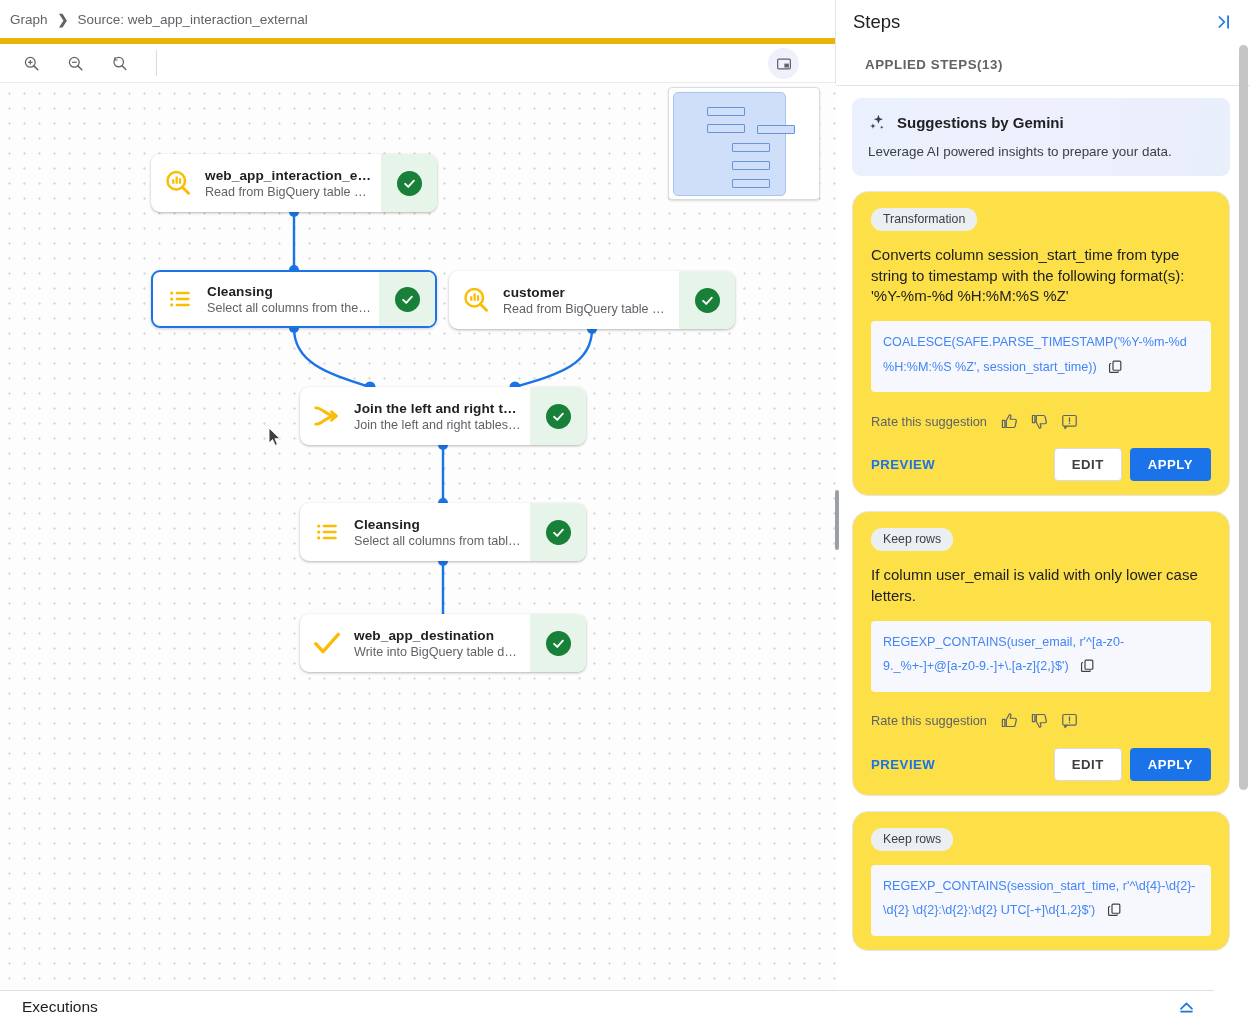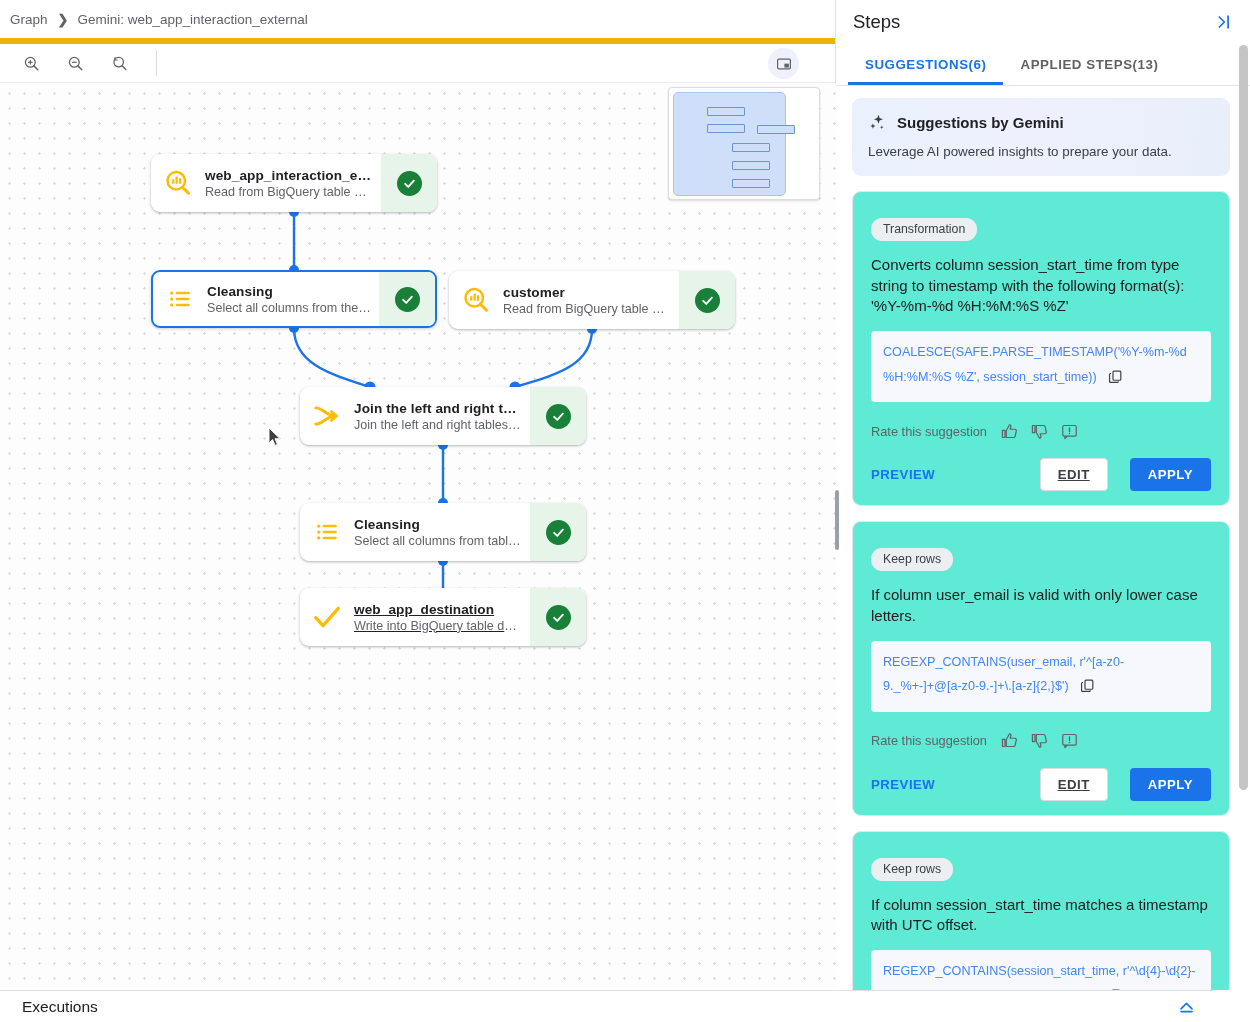--- a/index.html
+++ b/index.html
@@ -130,22 +130,22 @@
 
   .gemini-banner {
     margin: 12px 2px 0 2px; border-radius: 9px; padding: 15px 16px 17px 16px;
     background: linear-gradient(100deg, #eaf0fd 0%, #eef1fd 45%, #e9eefb 100%);
   }
   .gemini-title-row { display: flex; align-items: center; gap: 10px; }
   .gemini-title { font-size: 15px; font-weight: 700; color: #202124; }
   .gemini-sub { font-size: 13.4px; color: #3c4043; margin-top: 12px; }
 
   .sugg-card {
-    margin: 15px 2px 0 2px; border: 1px solid #e4e6e8; border-radius: 9px;
-    background: #5eead4; padding: 26px 18px 14px 18px;
+    margin: 15px 2px 0 2px; border: 1px solid #e4e6e8; border-radius: 16px;
+    background: #fde047; padding: 16px 18px 14px 18px;
   }
   .chip {
     display: inline-block; background: #eceff1; color: #3c4043;
     font-size: 12.3px; border-radius: 11px; padding: 4px 12px 5px 12px;
   }
   .sugg-desc { font-size: 15px; line-height: 1.38; color: #202124; margin-top: 14px; }
   .code-box {
     margin-top: 14px; background: #f6f8fd; border-radius: 4px;
     padding: 9px 12px 10px 12px; font-size: 12.6px; line-height: 1.95;
     color: #4285f4; position: relative; word-break: break-word;
@@ -155,21 +155,21 @@
   .rate-label { font-size: 12.8px; color: #5f6368; margin-right: 8px; }
   .rate-icon { width: 30px; height: 24px; display: flex; align-items: center; justify-content: center; cursor: pointer; }
   .act-row { display: flex; align-items: center; margin-top: 15px; }
   .preview-link {
     font-size: 13.2px; font-weight: 700; color: #1a73e8; letter-spacing: .5px; cursor: pointer;
   }
   .act-spacer { flex: 1 1 auto; }
   .btn-edit {
     font-size: 13.2px; font-weight: 700; letter-spacing: .5px; color: #3c4043;
     border: 1px solid #dadce0; background: #fff; border-radius: 4px;
-    padding: 8px 17px; cursor: pointer; margin-right: 22px; text-decoration: underline;
+    padding: 8px 17px; cursor: pointer; margin-right: 8px;
   }
   .btn-apply {
     font-size: 13.2px; font-weight: 700; letter-spacing: .5px; color: #fff;
     background: #1a73e8; border: none; border-radius: 4px;
     padding: 9px 18px; cursor: pointer;
   }
 
   .panel-scrollbar {
     position: absolute; right: 2px; top: 45px; width: 9px; height: 745px;
     background: #c5c5c5; border-radius: 5px; cursor: pointer;
@@ -192,21 +192,21 @@
 </head>
 <body>
 
 <div id="app">
 
   <div class="graph-pane">
 
     <div class="breadcrumb-bar">
       <span class="bc-item">Graph</span>
       <span class="bc-sep">❯</span>
-      <span class="bc-current">Gemini: web_app_interaction_external</span>
+      <span class="bc-current">Source: web_app_interaction_external</span>
     </div>
 
     <div class="graph-toolbar">
       <div class="tb-btn">
         <svg width="19" height="19" viewBox="0 0 24 24">
           <circle cx="10.5" cy="10.5" r="6.2" fill="none" stroke="#5f6368" stroke-width="1.6"></circle>
           <line x1="15" y1="15" x2="20" y2="20" stroke="#5f6368" stroke-width="1.8" stroke-linecap="round"></line>
           <line x1="7.6" y1="10.5" x2="13.4" y2="10.5" stroke="#5f6368" stroke-width="1.5"></line>
           <line x1="10.5" y1="7.6" x2="10.5" y2="13.4" stroke="#5f6368" stroke-width="1.5"></line>
         </svg>
@@ -369,21 +369,21 @@
         </div>
         <div class="node-status">
           <div class="check-circle">
             <svg width="15" height="15" viewBox="0 0 24 24">
                 <path d="M5 12.5 L10 17.5 L19 7.5" fill="none" stroke="#fff" stroke-width="3" stroke-linecap="round" stroke-linejoin="round"></path>
               </svg>
           </div>
         </div>
       </div>
 
-      <div class="node" style="left:300px; top:504px; width:286px;text-decoration:underline;">
+      <div class="node" style="left:300px; top:530px; width:286px;">
         <div class="node-icon">
           <svg width="32" height="32" viewBox="0 0 24 24">
             <path d="M3.5 12.5 L9 18.5 L20.5 5.5" fill="none" stroke="#fbbc04" stroke-width="2.5" stroke-linecap="round" stroke-linejoin="round"></path>
           </svg>
         </div>
         <div class="node-text">
           <div class="node-title">web_app_destination</div>
           <div class="node-sub">Write into BigQuery table data...</div>
         </div>
         <div class="node-status">
@@ -417,21 +417,20 @@
       <div class="steps-title">Steps</div>
       <div class="collapse-btn">
         <svg width="20" height="20" viewBox="0 0 24 24">
           <path d="M4 6 L10 12 L4 18" fill="none" stroke="#1a73e8" stroke-width="2.1" stroke-linecap="round" stroke-linejoin="round"></path>
           <line x1="14.5" y1="5" x2="14.5" y2="19" stroke="#1a73e8" stroke-width="2.1" stroke-linecap="round"></line>
         </svg>
       </div>
     </div>
 
     <div class="tabs">
-      <div class="tab active">SUGGESTIONS(6)</div>
       <div class="tab">APPLIED STEPS(13)</div>
     </div>
 
     <div class="steps-scroll">
 
       <div class="gemini-banner">
         <div class="gemini-title-row">
           <svg width="19" height="19" viewBox="0 0 24 24">
             <path d="M13.2 2.2 L14.7 6.4 L18.9 7.9 L14.7 9.4 L13.2 13.6 L11.7 9.4 L7.5 7.9 L11.7 6.4 Z" fill="#3c4043"></path>
             <path d="M6.2 13.2 L7.1 15.6 L9.5 16.5 L7.1 17.4 L6.2 19.8 L5.3 17.4 L2.9 16.5 L5.3 15.6 Z" fill="#3c4043"></path>
@@ -519,21 +518,20 @@
         <div class="act-row">
           <span class="preview-link">PREVIEW</span>
           <span class="act-spacer"></span>
           <button class="btn-edit">EDIT</button>
           <button class="btn-apply">APPLY</button>
         </div>
       </div>
 
       <div class="sugg-card">
         <span class="chip">Keep rows</span>
-        <div class="sugg-desc">If column session_start_time matches a timestamp with UTC offset.</div>
         <div class="code-box">
           <span>REGEXP_CONTAINS(session_start_time, r'^\d{4}-\d{2}-\d{2} \d{2}:\d{2}:\d{2} UTC[-+]\d{1,2}$')</span>
           <span class="copy-icon">
             <svg width="15" height="15" viewBox="0 0 24 24">
               <rect x="8" y="3.5" width="12.5" height="14.5" rx="1.6" fill="none" stroke="#3c4043" stroke-width="1.9"></rect>
               <path d="M5 7.2 L4 7.2 A1.5 1.5 0 0 0 2.5 8.7 L2.5 20 A1.5 1.5 0 0 0 4 21.5 L15 21.5 A1.5 1.5 0 0 0 16.5 20 L16.5 19.4" fill="none" stroke="#3c4043" stroke-width="1.9"></path>
             </svg>
           </span>
         </div>
         

